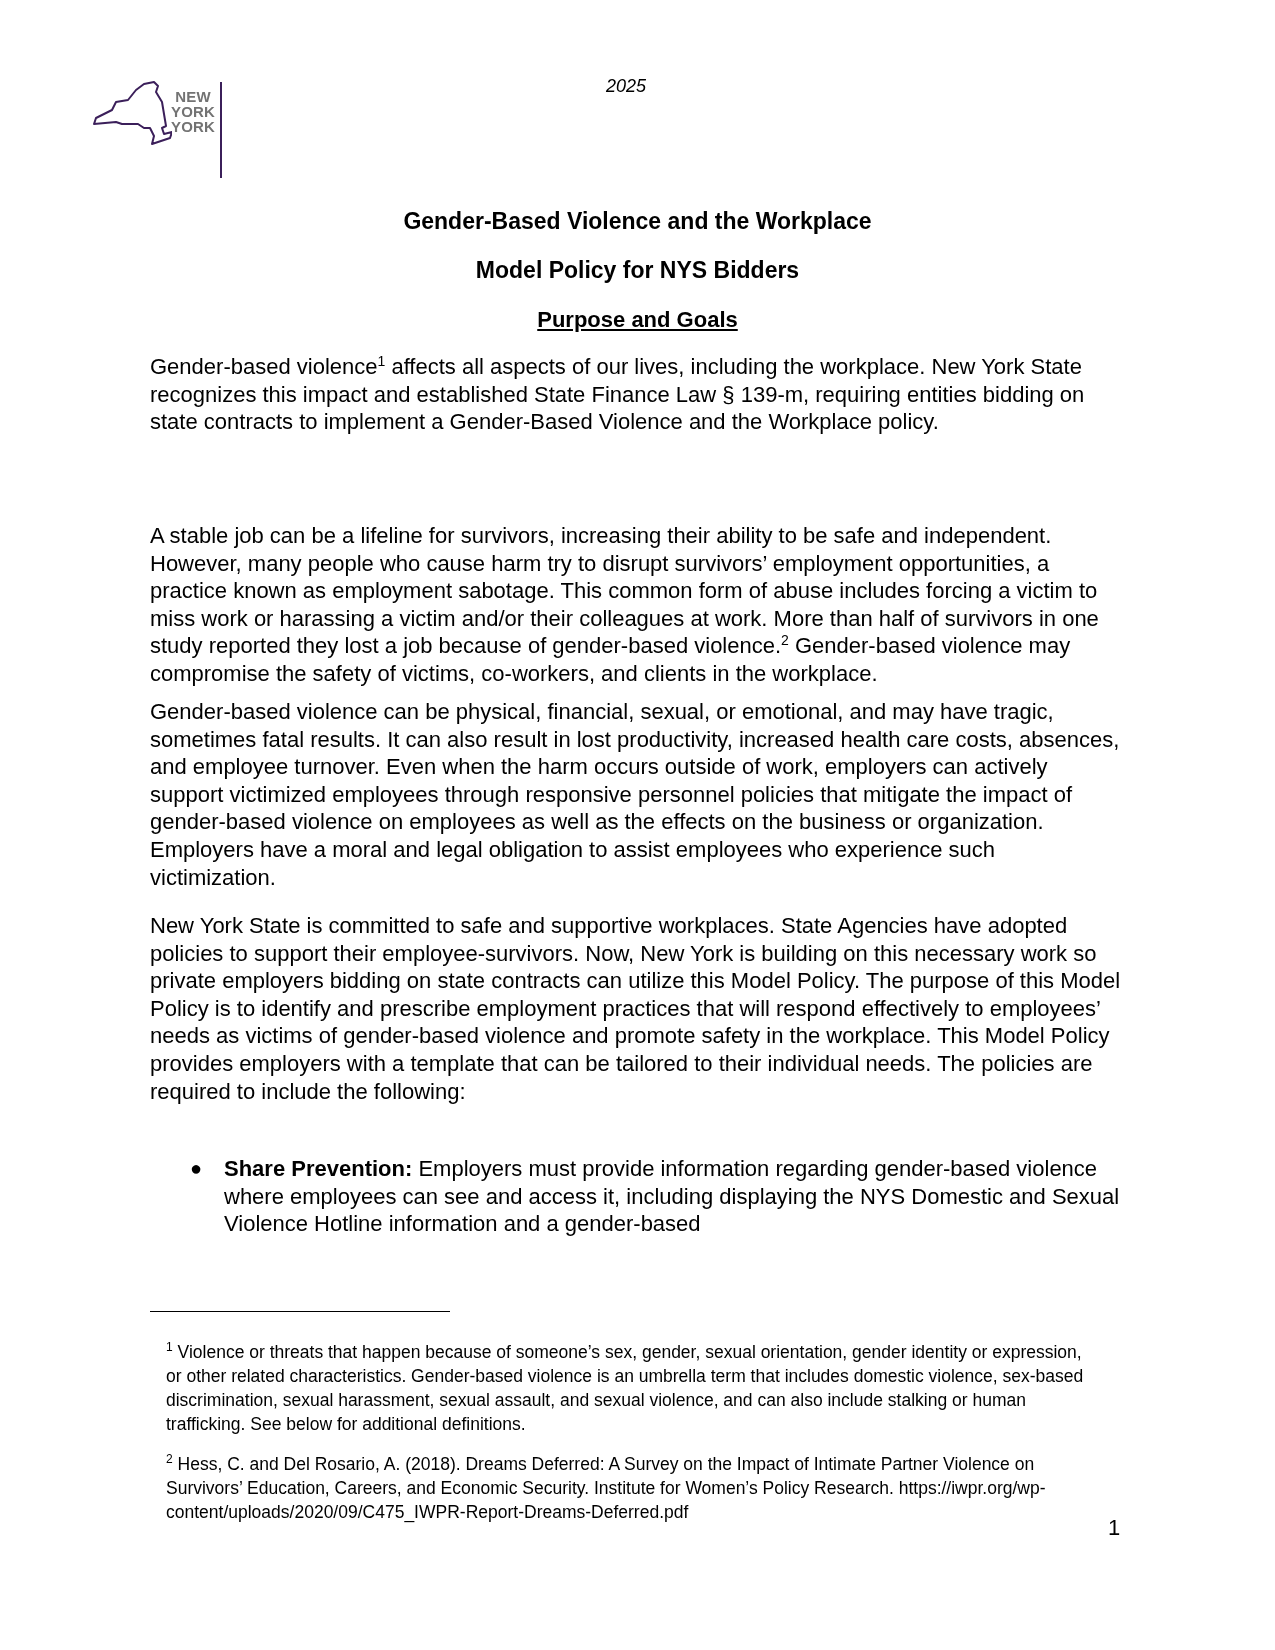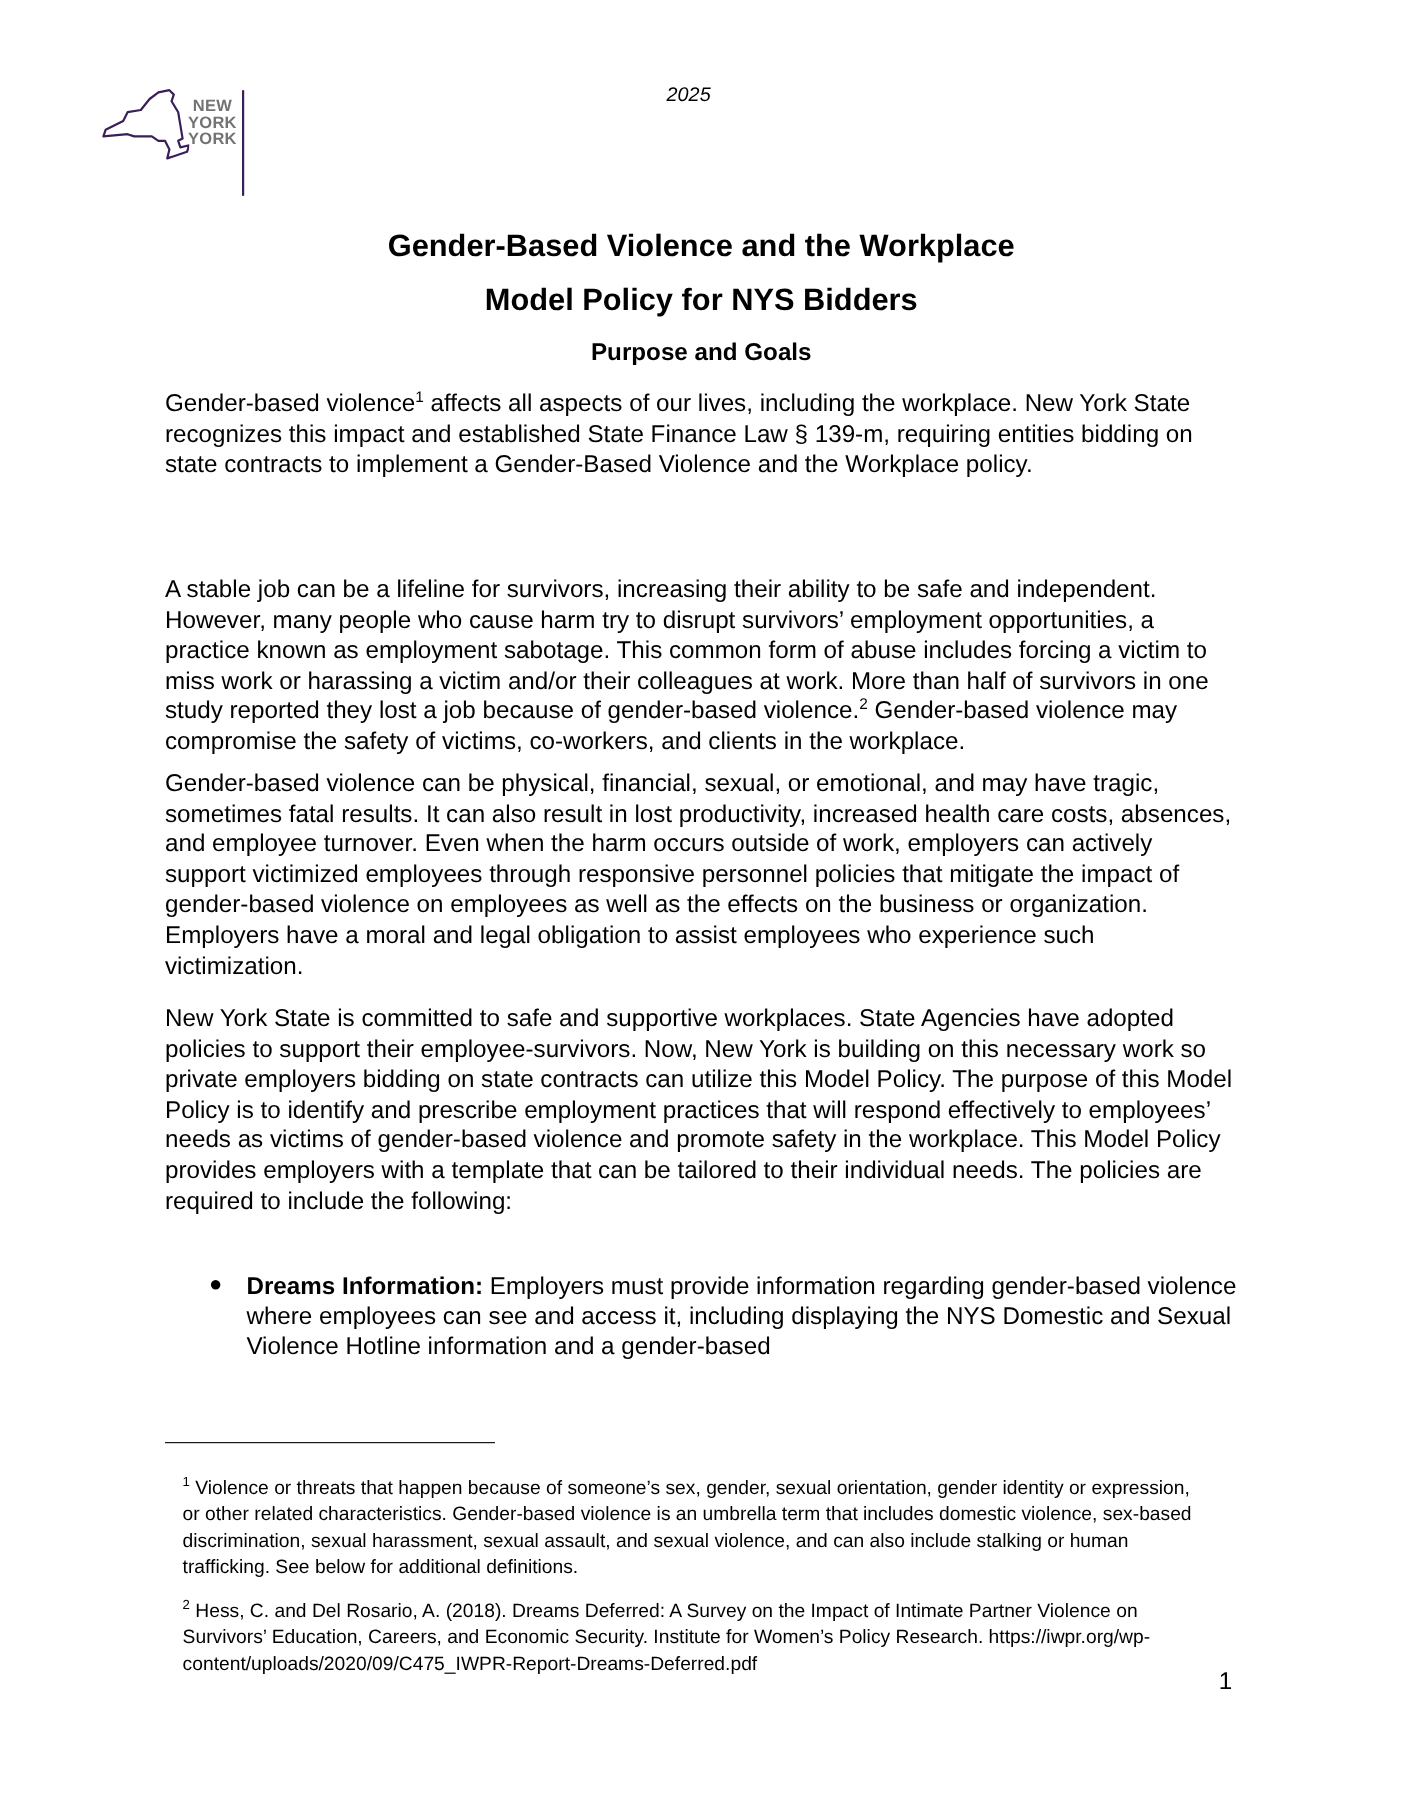--- a/index.html
+++ b/index.html
@@ -4,24 +4,24 @@
 <style>
   html, body { margin: 0; padding: 0; background: #ffffff; }
   body { width: 1275px; height: 1650px; position: relative; overflow: hidden;
          font-family: "Liberation Sans", sans-serif; color: #000; }
   .logo { position: absolute; left: 92px; top: 78px; width: 380px; height: 100px; }
   .logo svg { position: absolute; left: 0; top: 0; }
   .logo .nys { position: absolute; left: 79px; top: 11px; font-weight: bold; font-size: 15px; line-height: 15px; color: #737373; text-align: center; letter-spacing: 0.2px; }
   .logo .divider { position: absolute; left: 128px; top: 4px; width: 2px; height: 96px; background: #3b1f5a; }
   .logo .org { position: absolute; left: 140px; top: 6px; font-weight: bold; font-size: 26px; line-height: 29px; color: #3b1f5a; letter-spacing: -0.3px; }
   .year { position: absolute; left: 606px; top: 76px; font-size: 18px; font-style: italic; }
-  .title { position: absolute; left: 0; width: 1275px; text-align: center; font-weight: bold; font-size: 28px; }
+  .title { position: absolute; left: 0; width: 1275px; text-align: center; font-weight: bold; font-size: 23px; }
   .title1 { top: 208px; }
   .title2 { top: 257px; }
-  .subtitle { position: absolute; left: 0; width: 1275px; top: 307px; text-align: center; font-weight: bold; font-size: 22px; }
+  .subtitle { position: absolute; left: 0; width: 1275px; top: 307px; text-align: center; font-weight: bold; font-size: 22px; text-decoration: underline; }
   .body { position: absolute; left: 150px; width: 975px; font-size: 22px; line-height: 27.6px; }
   .body p { margin: 0; }
   sup { font-size: 14px; line-height: 0; vertical-align: super; }
   .p1 { top: 353px; }
   .p2 { top: 484px; margin-top: 38px; }
   .p3 { top: 698px; }
   .p4 { top: 912px; }
   .bullet { position: absolute; left: 190px; top: 1155px; width: 930px; font-size: 22px; line-height: 27.6px; }
   .bullet .dot { position: absolute; left: 0; top: 0; font-size: 20px; }
   .bullet .text { position: absolute; left: 34px; width: 900px; }
@@ -63,21 +63,21 @@
 <div class="body p3">
   <p>Gender-based violence can be physical, financial, sexual, or emotional, and may have tragic, sometimes fatal results. It can also result in lost productivity, increased health care costs, absences, and employee turnover. Even when the harm occurs outside of work, employers can actively support victimized employees through responsive personnel policies that mitigate the impact of gender-based violence on employees as well as the effects on the business or organization. Employers have a moral and legal obligation to assist employees who experience such victimization.</p>
 </div>
 
 <div class="body p4">
   <p>New York State is committed to safe and supportive workplaces. State Agencies have adopted policies to support their employee-survivors. Now, New York is building on this necessary work so private employers bidding on state contracts can utilize this Model Policy. The purpose of this Model Policy is to identify and prescribe employment practices that will respond effectively to employees’ needs as victims of gender-based violence and promote safety in the workplace. This Model Policy provides employers with a template that can be tailored to their individual needs. The policies are required to include the following:</p>
 </div>
 
 <div class="bullet">
   <span class="dot">●</span>
-  <div class="text"><b>Dreams Information:</b><span> Employers must provide information regarding gender-based violence where employees can see and access it, including displaying the NYS Domestic and Sexual Violence Hotline information and a gender-based</span></div>
+  <div class="text"><b>Share Prevention:</b><span> Employers must provide information regarding gender-based violence where employees can see and access it, including displaying the NYS Domestic and Sexual Violence Hotline information and a gender-based</span></div>
 </div>
 
 <div class="fn-rule"></div>
 
 <div class="footnotes">
   <p><sup>1</sup><span> Violence or threats that happen because of someone’s sex, gender, sexual orientation, gender identity or expression, or other related characteristics. Gender-based violence is an umbrella term that includes domestic violence, sex-based discrimination, sexual harassment, sexual assault, and sexual violence, and can also include stalking or human trafficking. See below for additional definitions.</span></p>
   <p><sup>2</sup><span> Hess, C. and Del Rosario, A. (2018). Dreams Deferred: A Survey on the Impact of Intimate Partner Violence on Survivors’ Education, Careers, and Economic Security. Institute for Women’s Policy Research. https://iwpr.org/wp-content/uploads/2020/09/C475_IWPR-Report-Dreams-Deferred.pdf</span></p>
 </div>
 
 <div class="pagenum">1</div>

